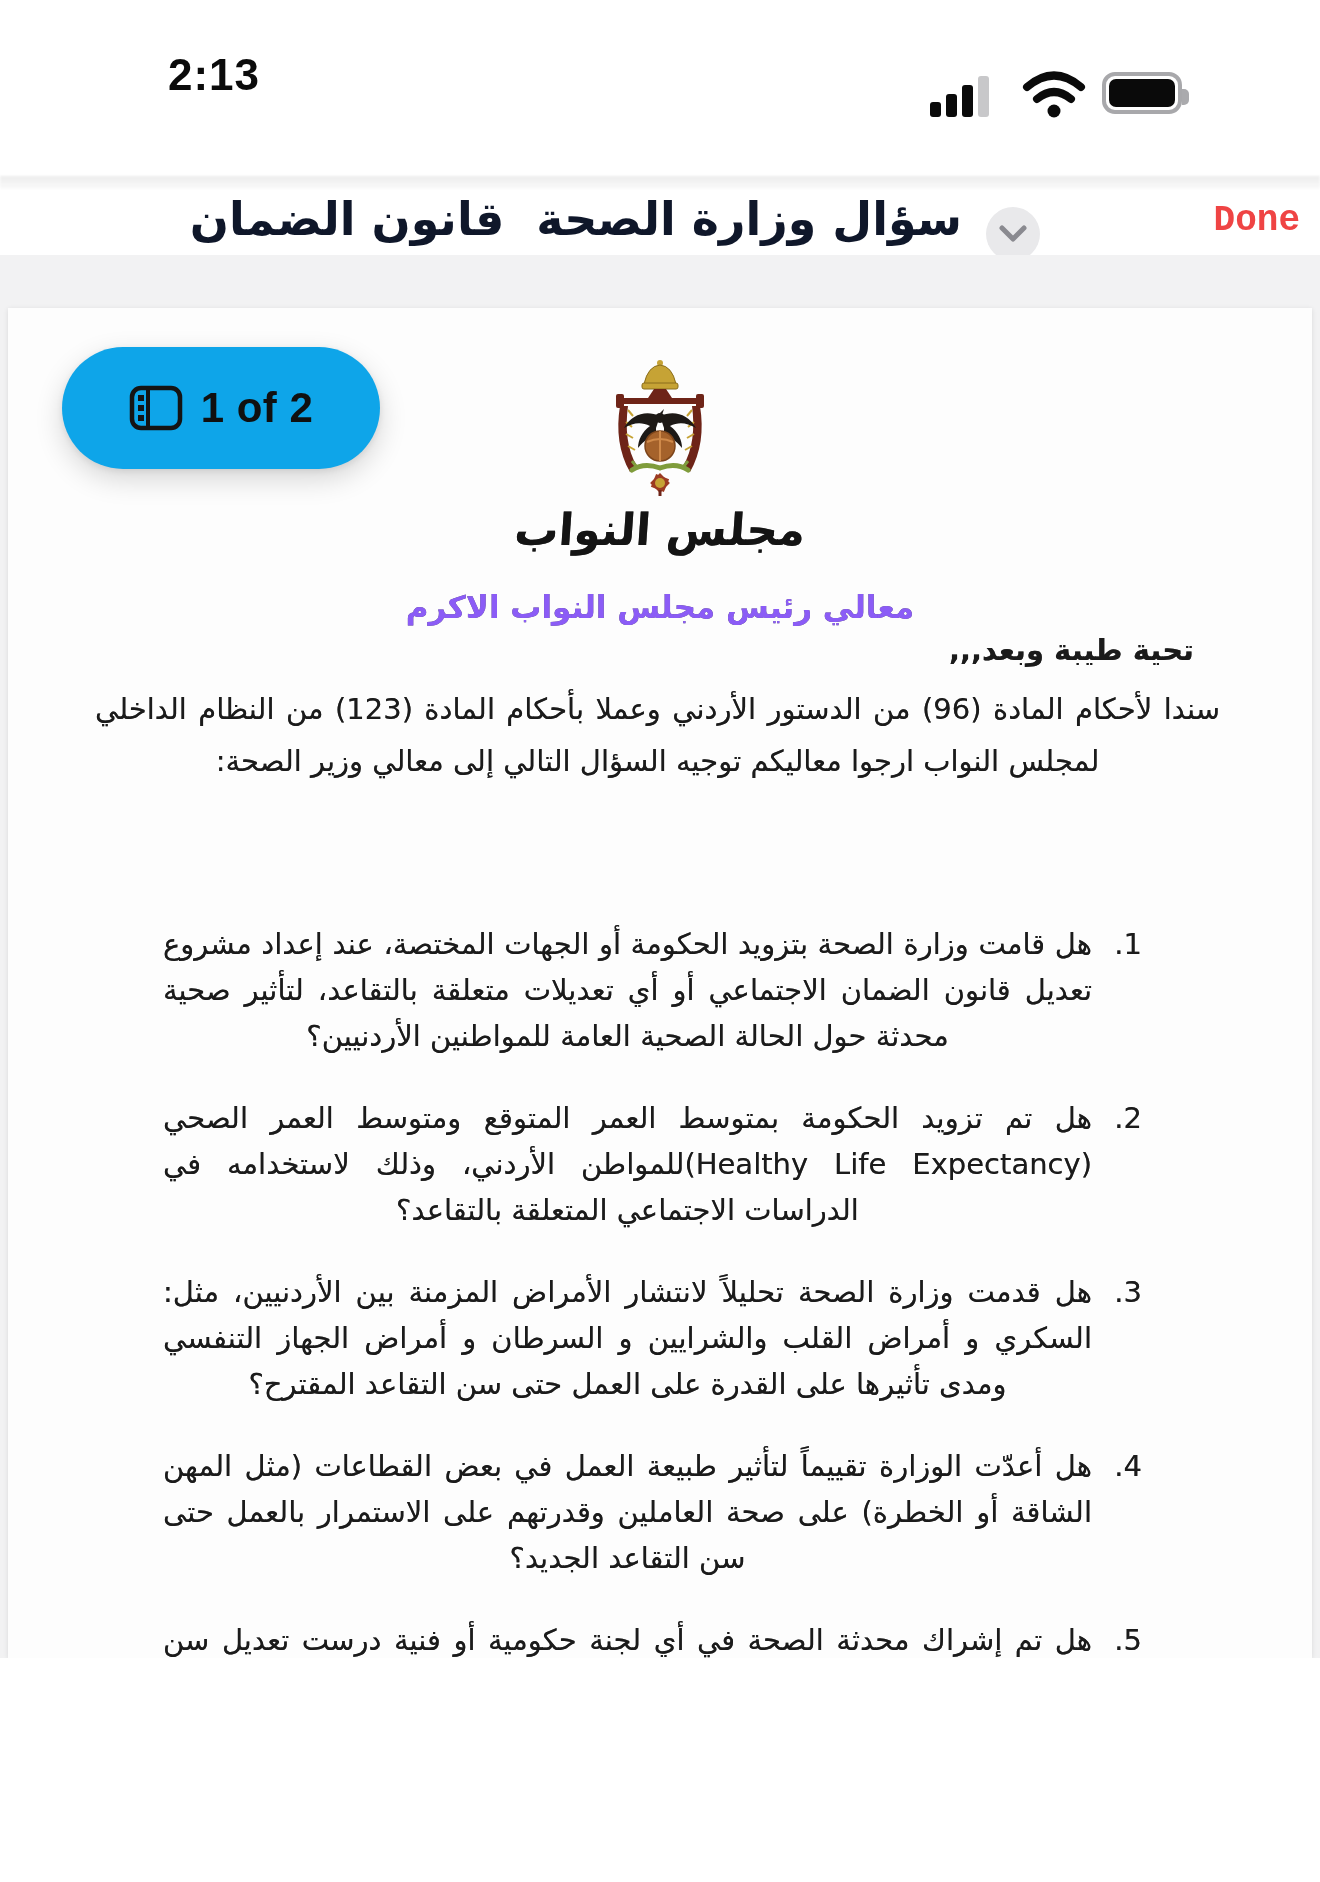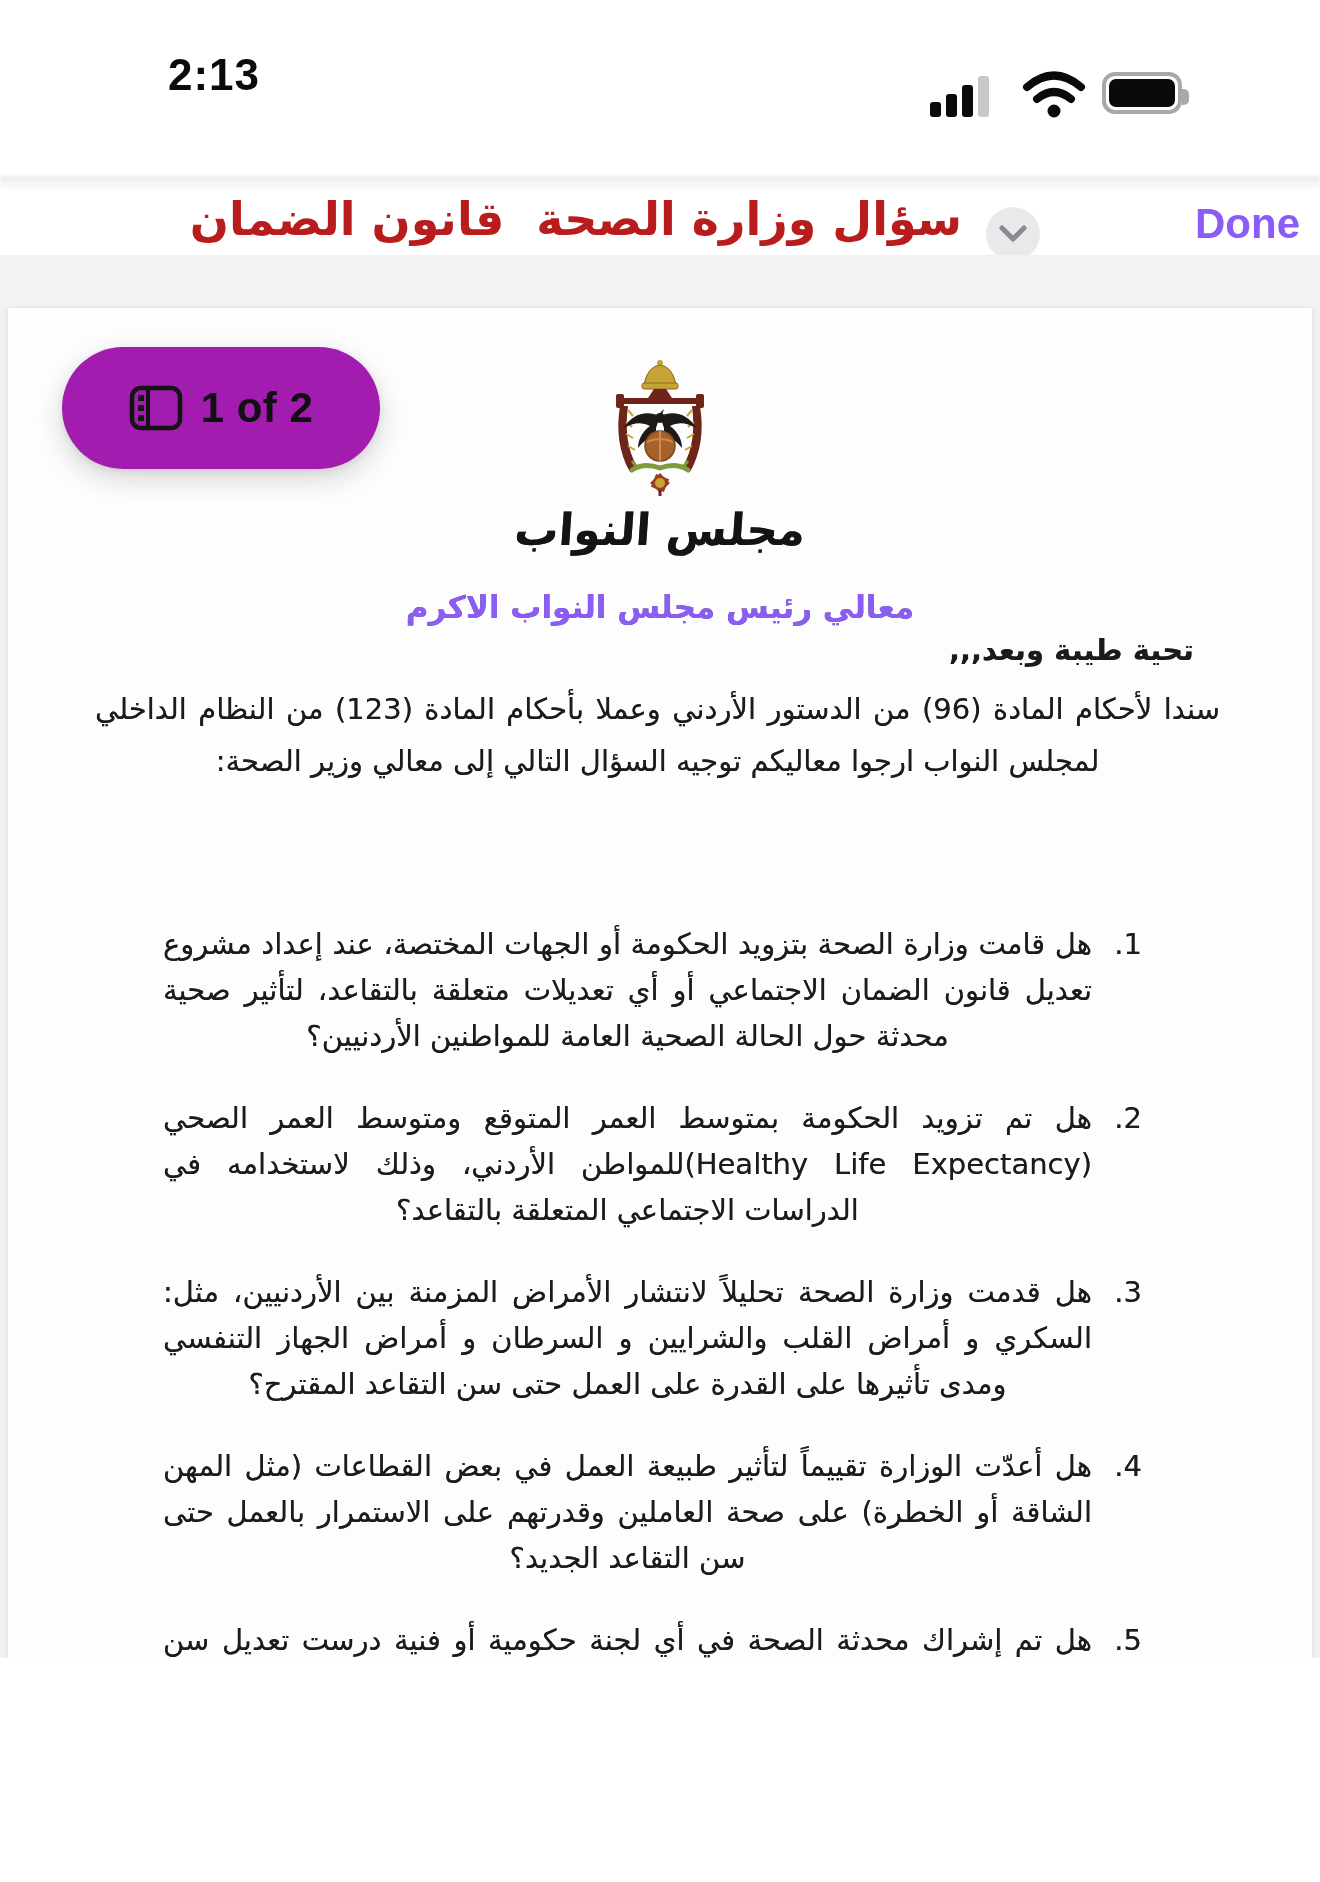--- a/index.html
+++ b/index.html
@@ -9,31 +9,31 @@
   .time{position:absolute;left:168px;top:50px;font-size:44px;font-weight:600;color:#0b0b0b;letter-spacing:1px;}
   .sb-icons{position:absolute;left:930px;top:70px;width:290px;height:52px;}
   .sig{position:absolute;left:0;top:4px;}
   .wifi{position:absolute;left:92px;top:0px;}
   .batt{position:absolute;left:172px;top:2px;width:80px;height:42px;border:4px solid #a8a8ab;border-radius:13px;box-sizing:border-box;}
   .batt-fill{position:absolute;left:3px;top:3px;right:3px;bottom:3px;background:#0a0a0a;border-radius:7px;}
   .batt-nub{position:absolute;right:-11px;top:13px;width:7px;height:16px;background:#aaaaad;border-radius:0 5px 5px 0;}
   
   .sheet-band{position:absolute;left:0;top:176px;width:100%;height:13px;
               background:linear-gradient(to bottom,#dfdfdf,#f7f7f7);opacity:.55;filter:blur(1px);}
-  .doc-title{position:absolute;right:358px;top:192px;direction:rtl;font-size:46px;font-weight:700;color:#b91c1c;
+  .doc-title{position:absolute;right:358px;top:192px;direction:rtl;font-size:46px;font-weight:700;color:#0f172a;
              font-family:"DejaVu Sans",sans-serif;white-space:nowrap;}
   .chev-btn{position:absolute;left:986px;top:207px;width:54px;height:54px;border-radius:50%;
             background:#e9e9eb;border:none;display:flex;align-items:center;justify-content:center;cursor:pointer;}
   .done-btn{position:absolute;right:20px;top:200px;background:none;border:none;padding:0;cursor:pointer;
-            font-family:Liberation Sans, sans-serif;font-size:42px;font-weight:600;color:#8b5cf6;}
+            font-family:Liberation Mono, monospace;font-size:36px;font-weight:600;color:#ef4444;}
   
   .content{position:absolute;left:0;top:255px;right:0;bottom:0;background:#f2f2f3;}
   .doc-page{position:absolute;left:8px;right:8px;top:53px;bottom:0;background:#fdfdfd;
             box-shadow:0 1px 5px rgba(0,0,0,.10);}
-  .page-badge{position:absolute;left:62px;top:92px;width:318px;height:122px;border-radius:61px;background:#a21caf;
+  .page-badge{position:absolute;left:62px;top:92px;width:318px;height:122px;border-radius:61px;background:#0ea5e9;
               box-shadow:0 10px 28px rgba(0,0,0,.16),0 2px 6px rgba(0,0,0,.08);
               display:flex;align-items:center;justify-content:center;gap:18px;cursor:pointer;border:none;}
   .page-badge-label{font-size:42px;font-weight:600;color:#101010;letter-spacing:.5px;}
   
   .doc-inner{position:absolute;left:0;right:0;top:0;color:#1b1b1b;direction:rtl;
              font-family:"DejaVu Sans",sans-serif;text-shadow:0 0 .6px rgba(0,0,0,.65);}
   .emblem{display:block;margin:50px auto 0 auto;}
   .calligraphy{margin-top:6px;text-align:center;font-size:44px;font-weight:700;color:#141414;
                letter-spacing:-1px;transform:skewX(-4deg);}
   .doc-heading{margin-top:34px;text-align:center;font-size:31px;font-weight:700;color:#8b5cf6;}

